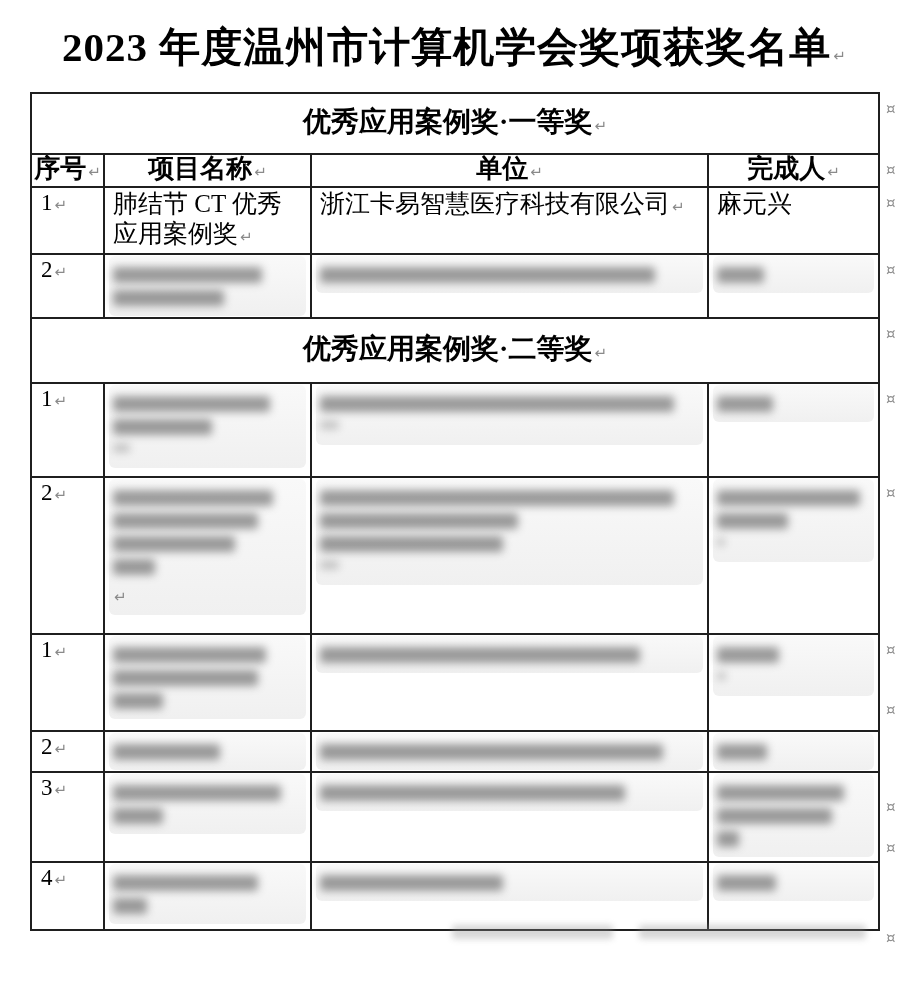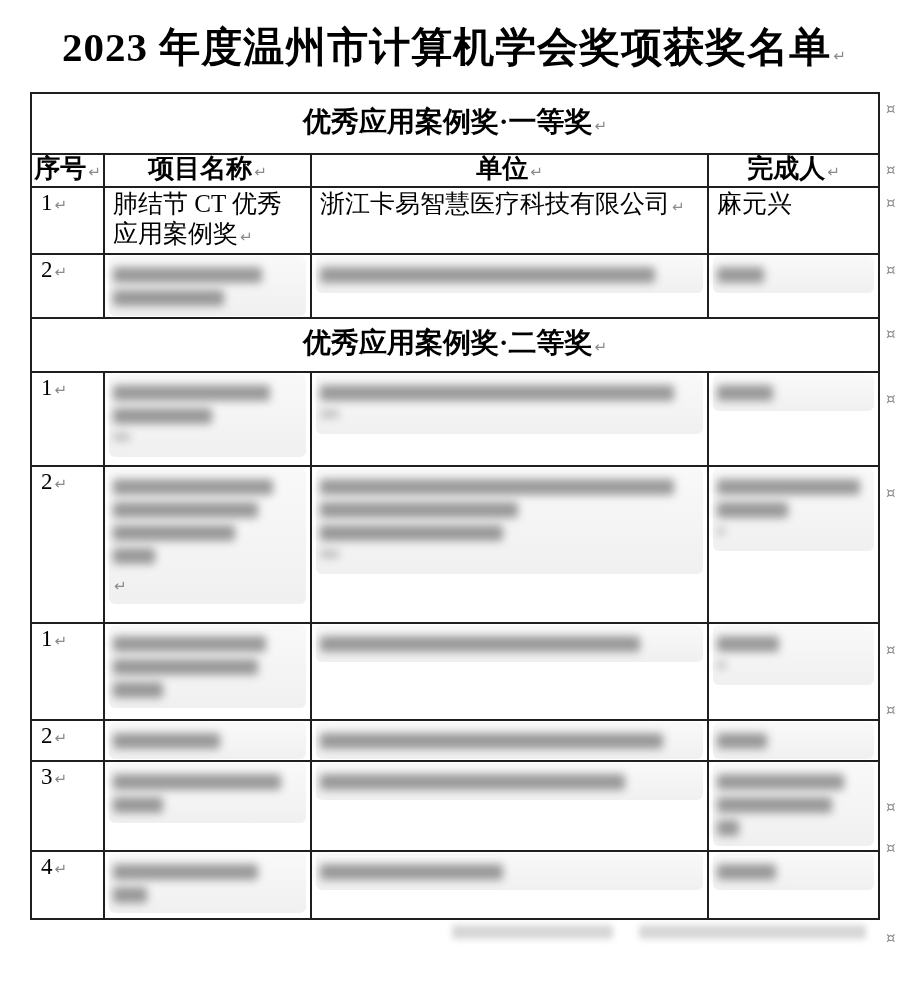--- a/index.html
+++ b/index.html
@@ -113,21 +113,21 @@
               <div class="redwrap">
                 <div class="rbar" style="width: 88%;"></div>
               </div>
             </td>
             <td class="red-cell">
               <div class="redwrap">
                 <div class="rbar" style="width: 30%;"></div>
               </div>
             </td>
           </tr>
-          <tr style="height: 54px;">
+          <tr style="height: 65px;">
             <td class="section-cell" colspan="4"><span>优秀应用案例奖·二等奖</span><span class="pmark">↵</span></td>
           </tr>
           <tr style="height: 94px;">
             <td class="num-cell"><span>1</span><span class="pmark">↵</span></td>
             <td class="red-cell">
               <div class="redwrap">
                 <div class="rbar" style="width: 82%;"></div>
                 <div class="rbar" style="width: 52%;"></div>
                 <div class="rbar light" style="width: 9%;"></div>
               </div>

